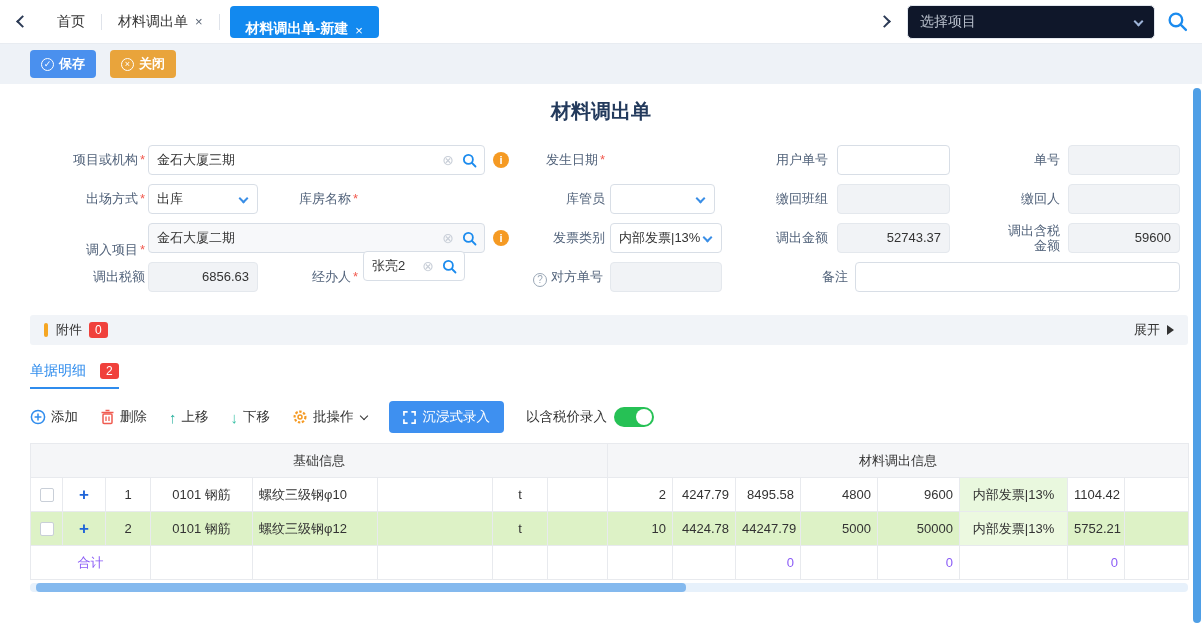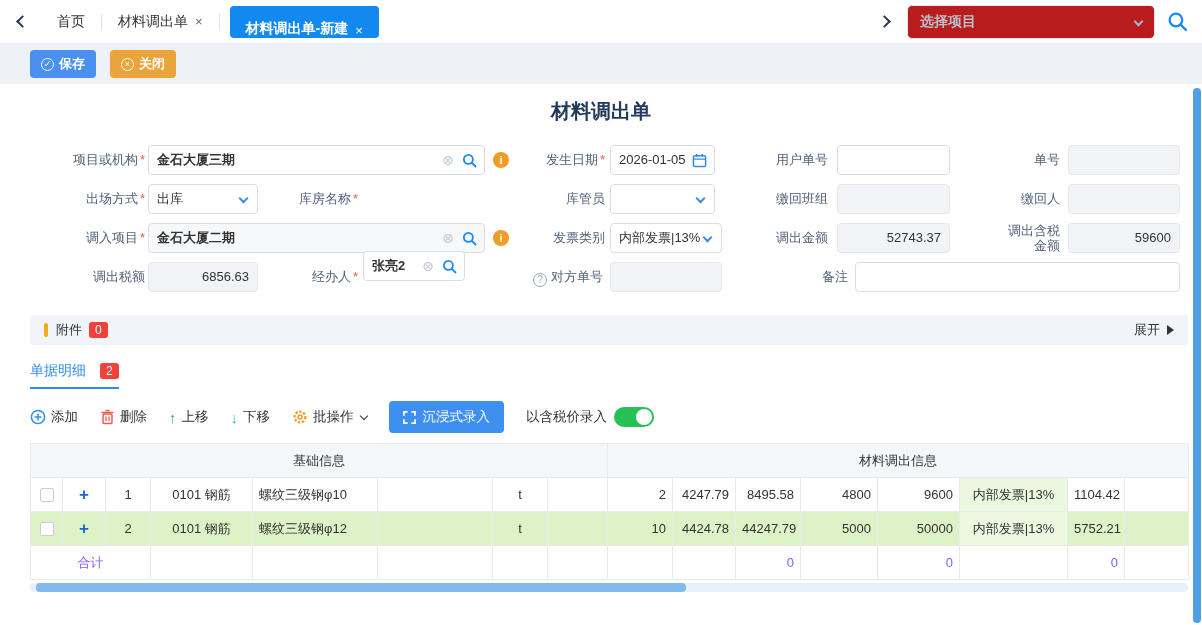--- a/index.html
+++ b/index.html
@@ -14,21 +14,21 @@
     display:inline-block; }
   .chev-l { transform:rotate(45deg); margin:0 14px 0 6px; }
   .chev-r { transform:rotate(-135deg); margin:0 18px 0 0; }
   .tab { padding:0 16px; font-size:14px; color:#333; display:flex; align-items:center; gap:7px; height:32px; }
   .tab .x { color:#5a6575; font-size:13px; }
   .tab.active { background:#1289ef; color:#fff; border-radius:4px; margin-left:10px; font-weight:bold;align-items:flex-end; }
   .tab.active .x { color:#fff; font-weight:normal; }
   .tsep { width:1px; height:16px; background:#dfe3ea; }
   .tab-spacer { margin-left:auto; display:flex; align-items:center; }
   .proj-select { width:248px; height:34px; border:1px solid #e3e8ef; border-radius:5px; position:relative;
-    display:flex; align-items:center; padding:0 30px 0 12px; color:#b9c0cc; font-size:14px; background:#b91c1c;font-weight:bold; }
+    display:flex; align-items:center; padding:0 30px 0 12px; color:#b9c0cc; font-size:14px; background:#0f172a; }
   .proj-select .chev { position:absolute; right:12px; top:12px; width:7px; height:7px;
     border-right:2px solid #9db4d8; border-bottom:2px solid #9db4d8; transform:rotate(45deg); }
   .searchicon { margin-left:12px; }
 
   
   .toolbar { height:40px; background:#eef2f7; display:flex; align-items:center; gap:14px; padding:0 30px; }
   .btn { height:28px; border:none; border-radius:4px; color:#fff; font-size:13px; font-weight:bold;
     display:flex; align-items:center; gap:5px; padding:0 11px; }
   .btn.save { background:#4a90ee; }
   .btn.closeb { background:#e9a43b; }
@@ -38,21 +38,21 @@
   
   .title { text-align:center; font-size:20px; font-weight:bold; color:#233a5c; margin-top:14px; }
   .form-area { position:relative; height:168px; margin-top:6px; font-size:13px; }
   .lbl { position:absolute; height:30px; line-height:30px; text-align:right; color:#51627a; white-space:nowrap; }
   .lbl2 { line-height:15px; white-space:normal; padding-top:0; }
   .star { color:#f25b50; font-style:normal; margin-left:2px; }
   .box { position:absolute; height:30px; border:1px solid #d8dee6; border-radius:4px; background:#fff;
     line-height:28px; padding:0 8px; color:#333; font-size:13px; overflow:hidden; white-space:nowrap; }
   .box.dis { background:#f1f3f6; border-color:#e4e8ed; }
   .box.num { text-align:right; }
-  .box.withicons { padding-right:48px;font-weight:bold; }
+  .box.withicons { padding-right:48px; }
   .box .chev { position:absolute; right:10px; top:10px; width:7px; height:7px;
     border-right:2px solid #3a8ee6; border-bottom:2px solid #3a8ee6; transform:rotate(45deg); }
   .box .clr { position:absolute; right:30px; top:0; color:#c9cfd8; font-size:14px; line-height:28px; }
   .box .mag { position:absolute; right:7px; top:7px; }
   .box .cal { position:absolute; right:7px; top:7px; }
   .info { position:absolute; width:16px; height:16px; border-radius:50%; background:#f59a23; color:#fff;
     font-size:11px; font-weight:bold; text-align:center; line-height:16px; }
   .qmark { width:14px; height:14px; border-radius:50%; border:1px solid #9aa7b6; color:#9aa7b6;
     font-size:10px; line-height:12px; text-align:center; display:inline-block; margin-right:4px; vertical-align:-2px; }
 
@@ -158,29 +158,20 @@
       <span>金石大厦三期</span>
       <span class="clr">⊗</span>
       <svg class="mag" width="15" height="15" viewBox="0 0 20 20">
           <circle cx="8.5" cy="8.5" r="6" fill="none" stroke="#1b8bee" stroke-width="2.4"></circle>
           <line x1="13" y1="13" x2="18" y2="18" stroke="#1b8bee" stroke-width="2.4" stroke-linecap="round"></line>
         </svg>
     </div>
     <span class="info" style="left:493px;top:21px">i</span>
 
     <span class="lbl" style="left:505px;top:14px;width:100px"><span>发生日期</span><i class="star">*</i></span>
-    <div class="box" style="left:610px;top:14px;width:105px;padding-right:26px">
-      <span>2026-01-05</span>
-      <svg class="cal" width="15" height="15" viewBox="0 0 16 16">
-        <rect x="1.5" y="3" width="13" height="11.5" rx="1.5" fill="none" stroke="#2f8ced" stroke-width="1.6"></rect>
-        <line x1="1.5" y1="6.5" x2="14.5" y2="6.5" stroke="#2f8ced" stroke-width="1.4"></line>
-        <line x1="5" y1="1" x2="5" y2="4" stroke="#2f8ced" stroke-width="1.6"></line>
-        <line x1="11" y1="1" x2="11" y2="4" stroke="#2f8ced" stroke-width="1.6"></line>
-      </svg>
-    </div>
 
     <span class="lbl" style="left:740px;top:14px;width:88px">用户单号</span>
     <div class="box" style="left:837px;top:14px;width:113px"><span></span></div>
 
     <span class="lbl" style="left:975px;top:14px;width:85px">单号</span>
     <div class="box dis" style="left:1068px;top:14px;width:112px"><span></span></div>
 
     <span class="lbl" style="left:25px;top:53px;width:120px"><span>出场方式</span><i class="star">*</i></span>
     <div class="box" style="left:148px;top:53px;width:110px;padding-right:16px">
       <span>出库</span><span class="chev"></span>
@@ -192,21 +183,21 @@
     <div class="box" style="left:610px;top:53px;width:105px;padding-right:24px">
       <span></span><span class="chev"></span>
     </div>
 
     <span class="lbl" style="left:740px;top:53px;width:88px">缴回班组</span>
     <div class="box dis" style="left:837px;top:53px;width:113px"><span></span></div>
 
     <span class="lbl" style="left:975px;top:53px;width:85px">缴回人</span>
     <div class="box dis" style="left:1068px;top:53px;width:112px"><span></span></div>
 
-    <span class="lbl" style="left:25px;top:92px;width:120px"><span>调入项目</span><i class="star">*</i></span>
+    <span class="lbl" style="left:25px;top:104px;width:120px"><span>调入项目</span><i class="star">*</i></span>
     <div class="box withicons" style="left:148px;top:92px;width:337px;background:#f7f8fa">
       <span>金石大厦二期</span>
       <span class="clr">⊗</span>
       <svg class="mag" width="15" height="15" viewBox="0 0 20 20">
           <circle cx="8.5" cy="8.5" r="6" fill="none" stroke="#1b8bee" stroke-width="2.4"></circle>
           <line x1="13" y1="13" x2="18" y2="18" stroke="#1b8bee" stroke-width="2.4" stroke-linecap="round"></line>
         </svg>
     </div>
     <span class="info" style="left:493px;top:99px">i</span>
 

